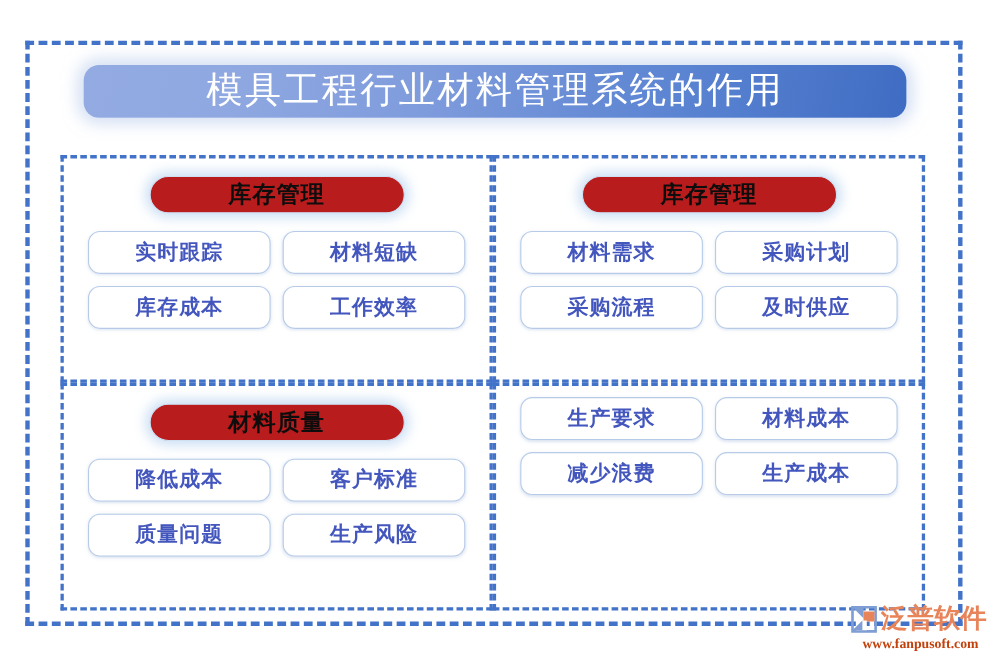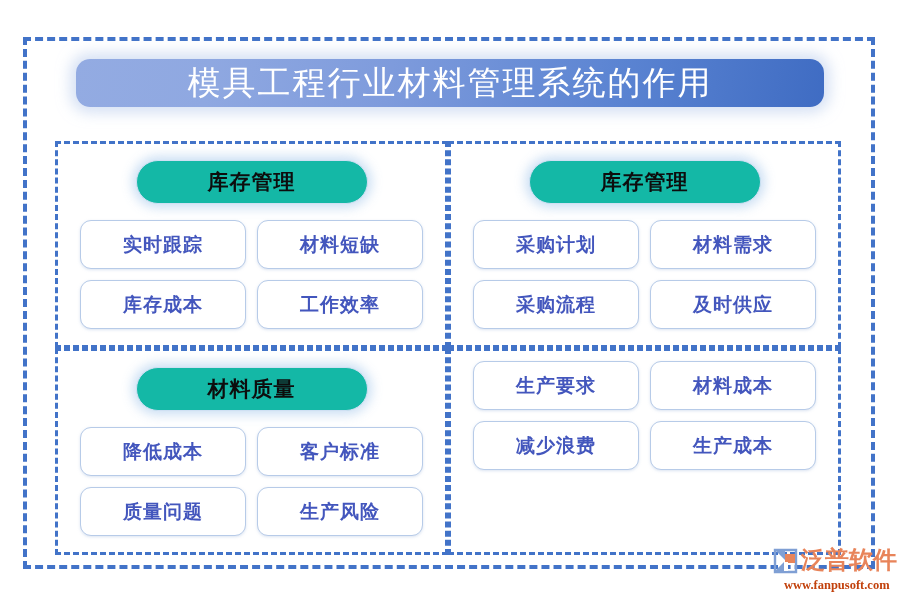--- a/index.html
+++ b/index.html
@@ -68,23 +68,23 @@
     padding: 10px 22px 12px 22px;
     display: flex;
     flex-direction: column;
     align-items: center;
     background: transparent;
   }
 
   
   .quad-header {
     width: 232px;
-    height: 44px;
+    height: 34px;
     border-radius: 23px;
-    background: #14b8a6;
+    background: #b91c1c;
     border: 1.5px solid #cfe0f3;
     box-shadow: 0 0 11px 4px rgba(196, 218, 242, 0.85);
     display: flex;
     align-items: center;
     justify-content: center;
     margin-top: 6px;
     margin-bottom: 16px;
     box-sizing: border-box;
   }
   .quad-header-text {
@@ -99,21 +99,21 @@
   
   .sub-grid {
     width: 100%;
     display: grid;
     grid-template-columns: 1fr 1fr;
     grid-template-rows: auto auto;
     column-gap: 11px;
     row-gap: 11px;
   }
   .sub-pill {
-    height: 49px;
+    height: 39px;
     border-radius: 11px;
     background: #ffffff;
     border: 1.6px solid #b7cbe8;
     box-shadow: 0 1px 3px rgba(150, 175, 215, 0.35);
     display: flex;
     align-items: center;
     justify-content: center;
     box-sizing: border-box;
   }
   .sub-pill-text {
@@ -132,22 +132,23 @@
     top: 548px;
     width: 124px;
     height: 46px;
     z-index: 10;
     display: flex;
     flex-direction: column;
     align-items: flex-start;
   }
   #watermark .logo-row {
     display: flex;
-    align-items: flex-start;
+    align-items: flex-end;
     height: 29px;
+    font-family: Liberation Mono, monospace;
   }
   #watermark .logo-mark {
     width: 27px;
     height: 27px;
     flex: 0 0 27px;
     margin-right: 2px;
   }
   #watermark .logo-name {
     color: #e8845a;
     font-size: 24px;
@@ -197,24 +198,24 @@
       </div>
     </div>
   </div>
 
   <div class="quadrant">
     <div class="quad-header">
       <span class="quad-header-text">库存管理</span>
     </div>
     <div class="sub-grid">
       <div class="sub-pill">
+        <span class="sub-pill-text">材料需求</span>
+      </div>
+      <div class="sub-pill">
         <span class="sub-pill-text">采购计划</span>
-      </div>
-      <div class="sub-pill">
-        <span class="sub-pill-text">材料需求</span>
       </div>
       <div class="sub-pill">
         <span class="sub-pill-text">采购流程</span>
       </div>
       <div class="sub-pill">
         <span class="sub-pill-text">及时供应</span>
       </div>
     </div>
   </div>
 

